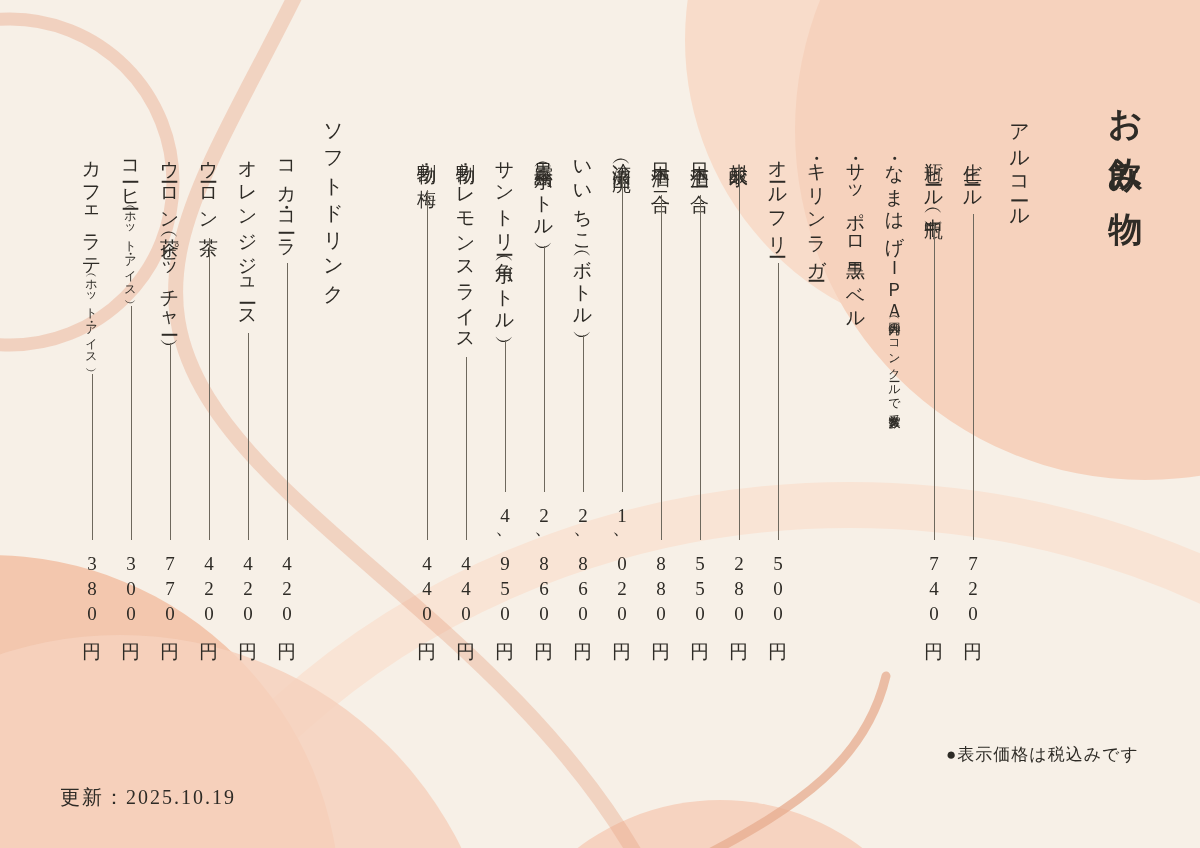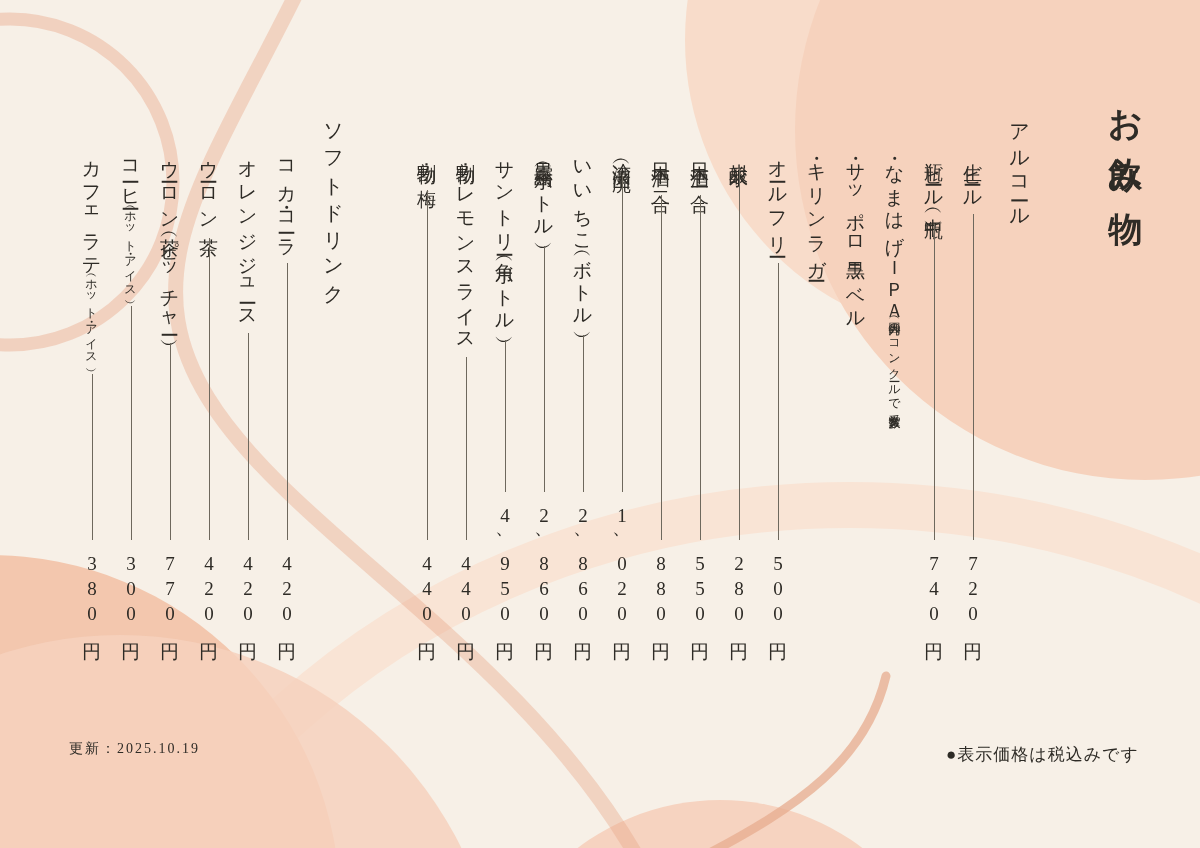--- a/index.html
+++ b/index.html
@@ -34,22 +34,22 @@
   .item .line{
     flex:1 1 auto;min-height:12px;width:1px;align-self:center;
     background:#6e685d;margin:13px 0;
   }
   .item .price{
     flex:0 0 auto;font-size:19px;letter-spacing:4px;
     text-orientation:upright;padding-bottom:14px;
   }
   
   .footer-left{
-    position:absolute;left:60px;top:740px;z-index:2;
-    font-size:14px;letter-spacing:2px;margin-left:9px;
+    position:absolute;left:60px;top:784px;z-index:2;
+    font-size:20px;letter-spacing:2px;
   }
   .footer-right{
     position:absolute;left:946px;top:743px;z-index:2;
     font-size:17px;letter-spacing:1px;
   }
 </style>
 </head>
 <body>
 
 <div class="page">

